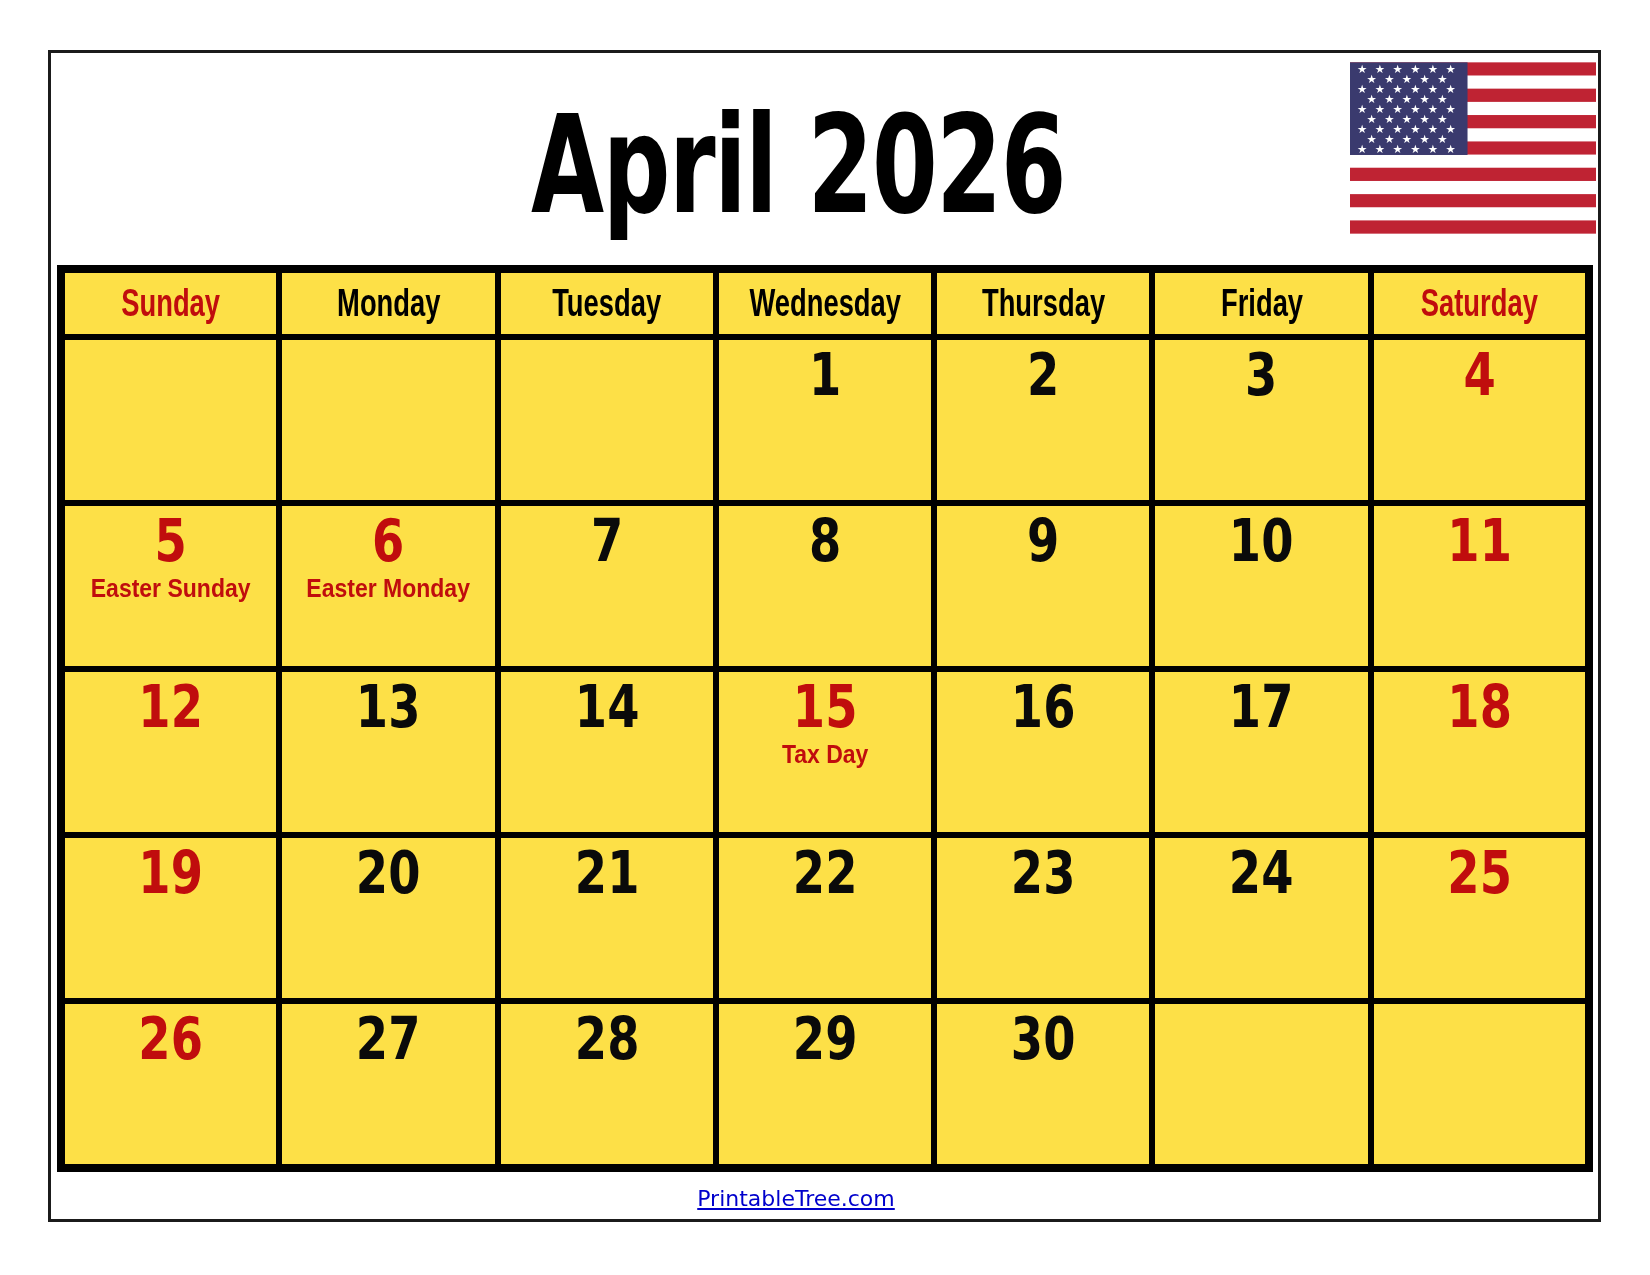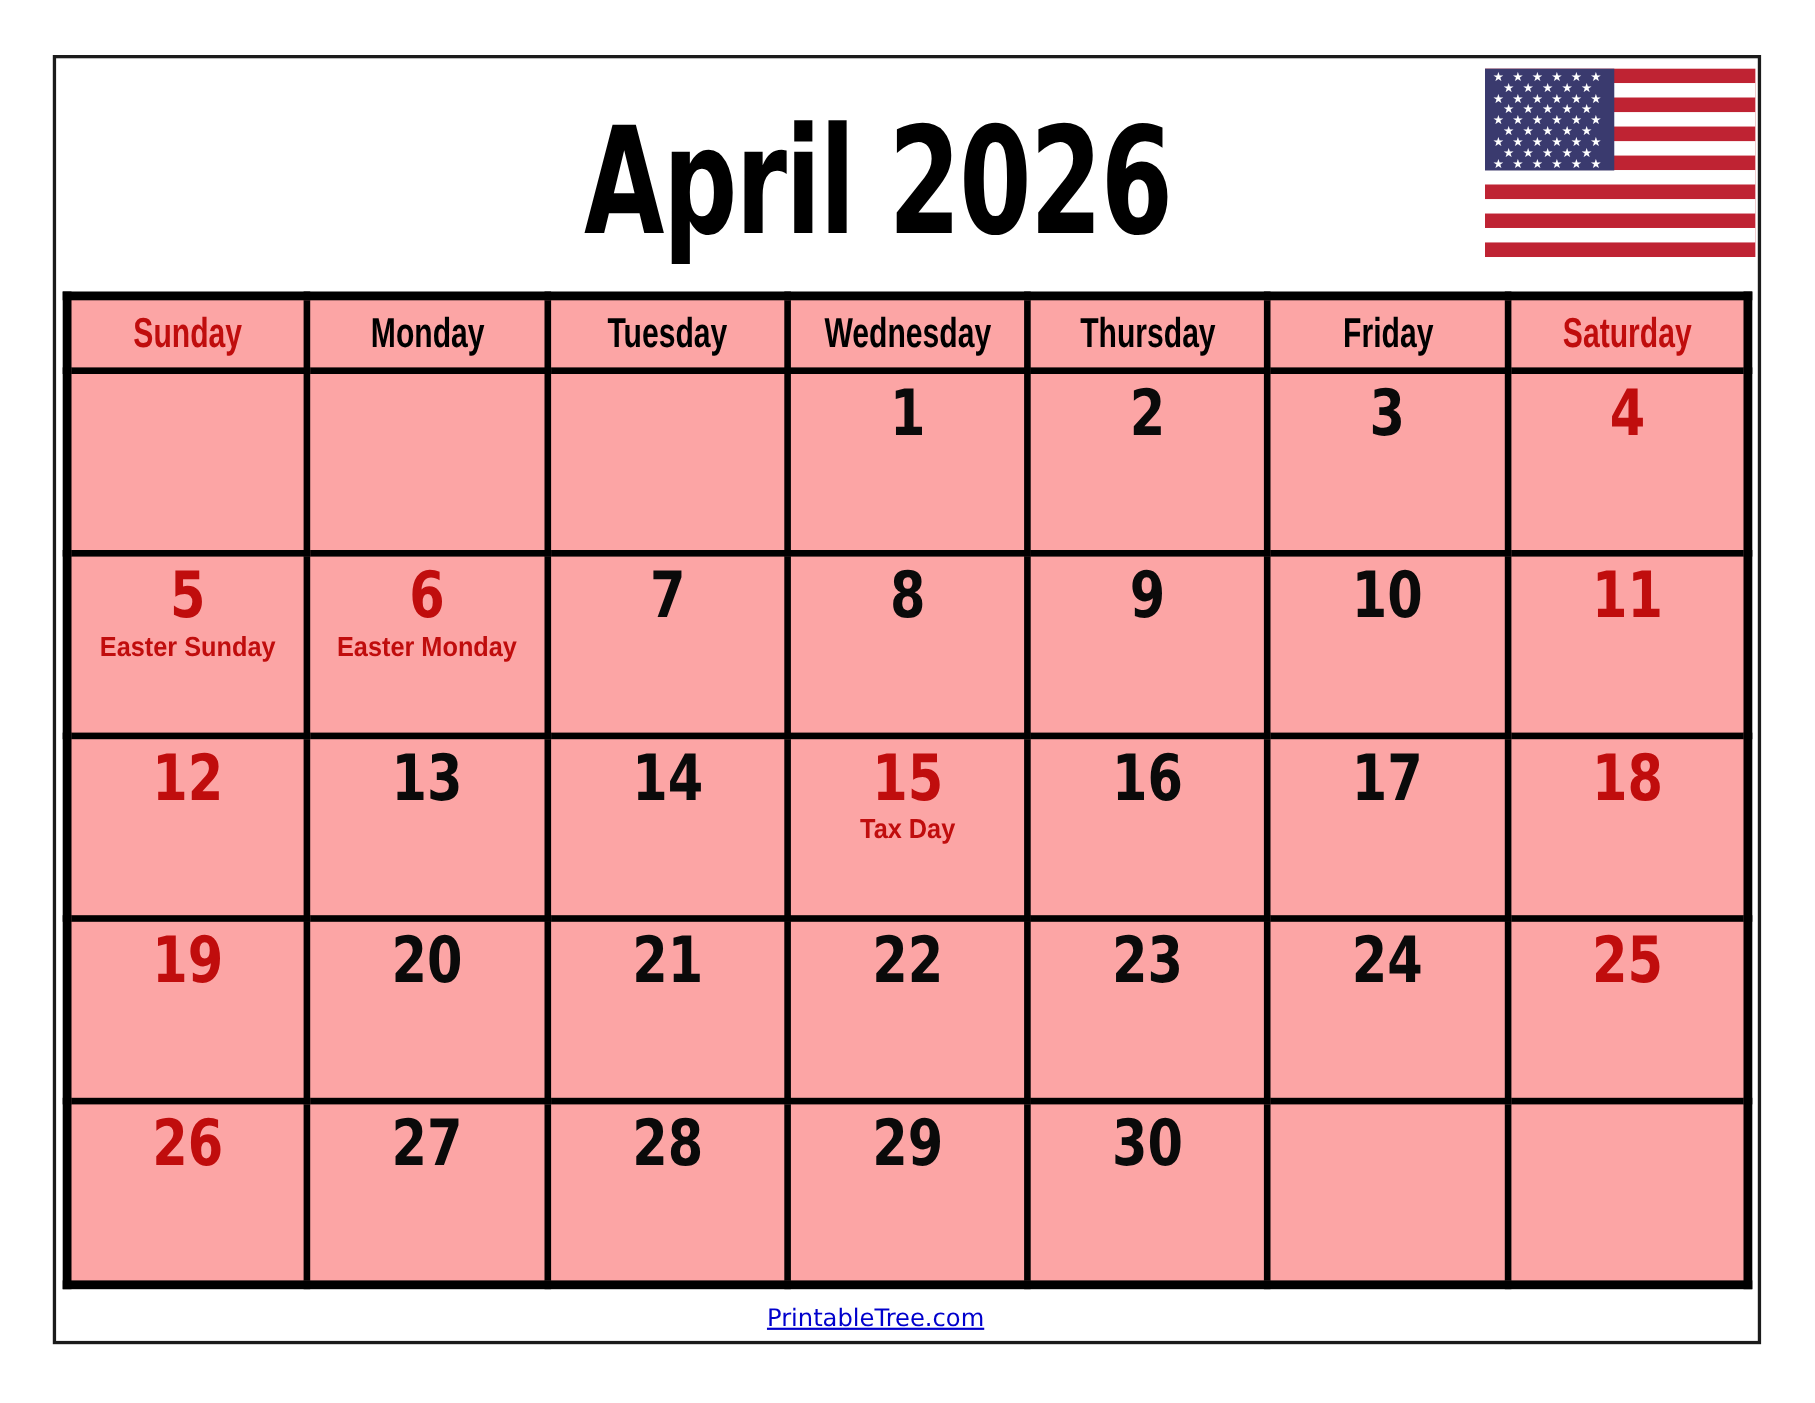--- a/index.html
+++ b/index.html
@@ -26,21 +26,21 @@
   }
   .flag{position:absolute;left:1350px;top:62px;width:246px;height:172px;}
   .flag svg{display:block;width:100%;height:100%;}
   table.cal{
     position:absolute;left:57px;top:265px;width:1536px;
     border-collapse:collapse;table-layout:fixed;
     border:8px solid var(--grid);
   }
   table.cal th, table.cal td{
     border:6px solid var(--grid);
-    padding:0;vertical-align:top;background:#fca5a5;
+    padding:0;vertical-align:top;background:#fde047;
   }
   table.cal th{height:61px;vertical-align:middle;text-align:center;}
   table.cal td{height:160px;}
   th:first-child, th:last-child,
   td:first-child, td:last-child{background:var(--weekend-bg);}
   .hspan{
     display:inline-block;font-weight:bold;font-size:38px;color:#000;
     transform:scaleX(0.72);transform-origin:50% 50%;white-space:nowrap;
   }
   th:first-child .hspan, th:last-child .hspan{color:var(--red);}

